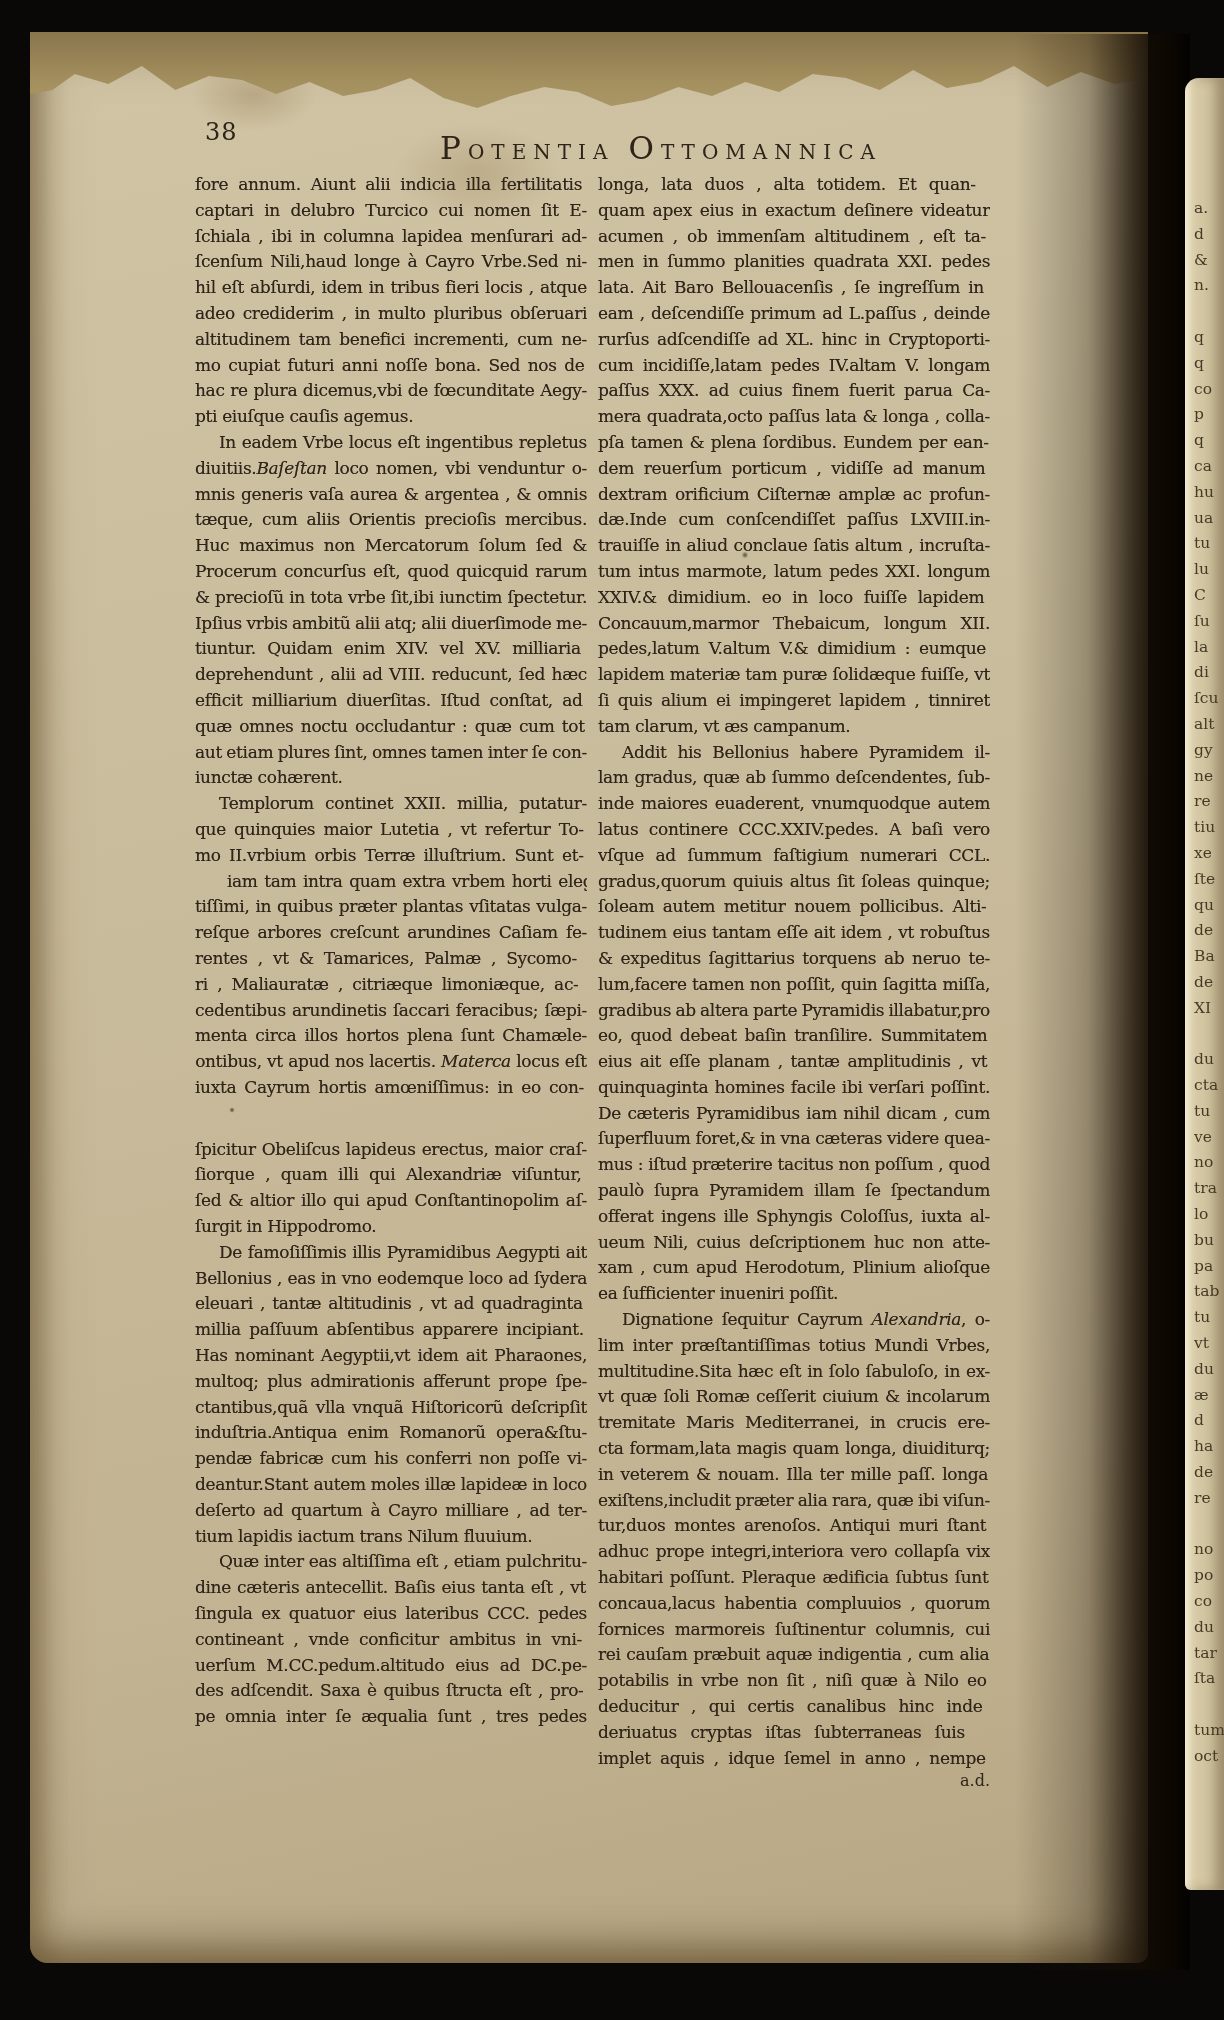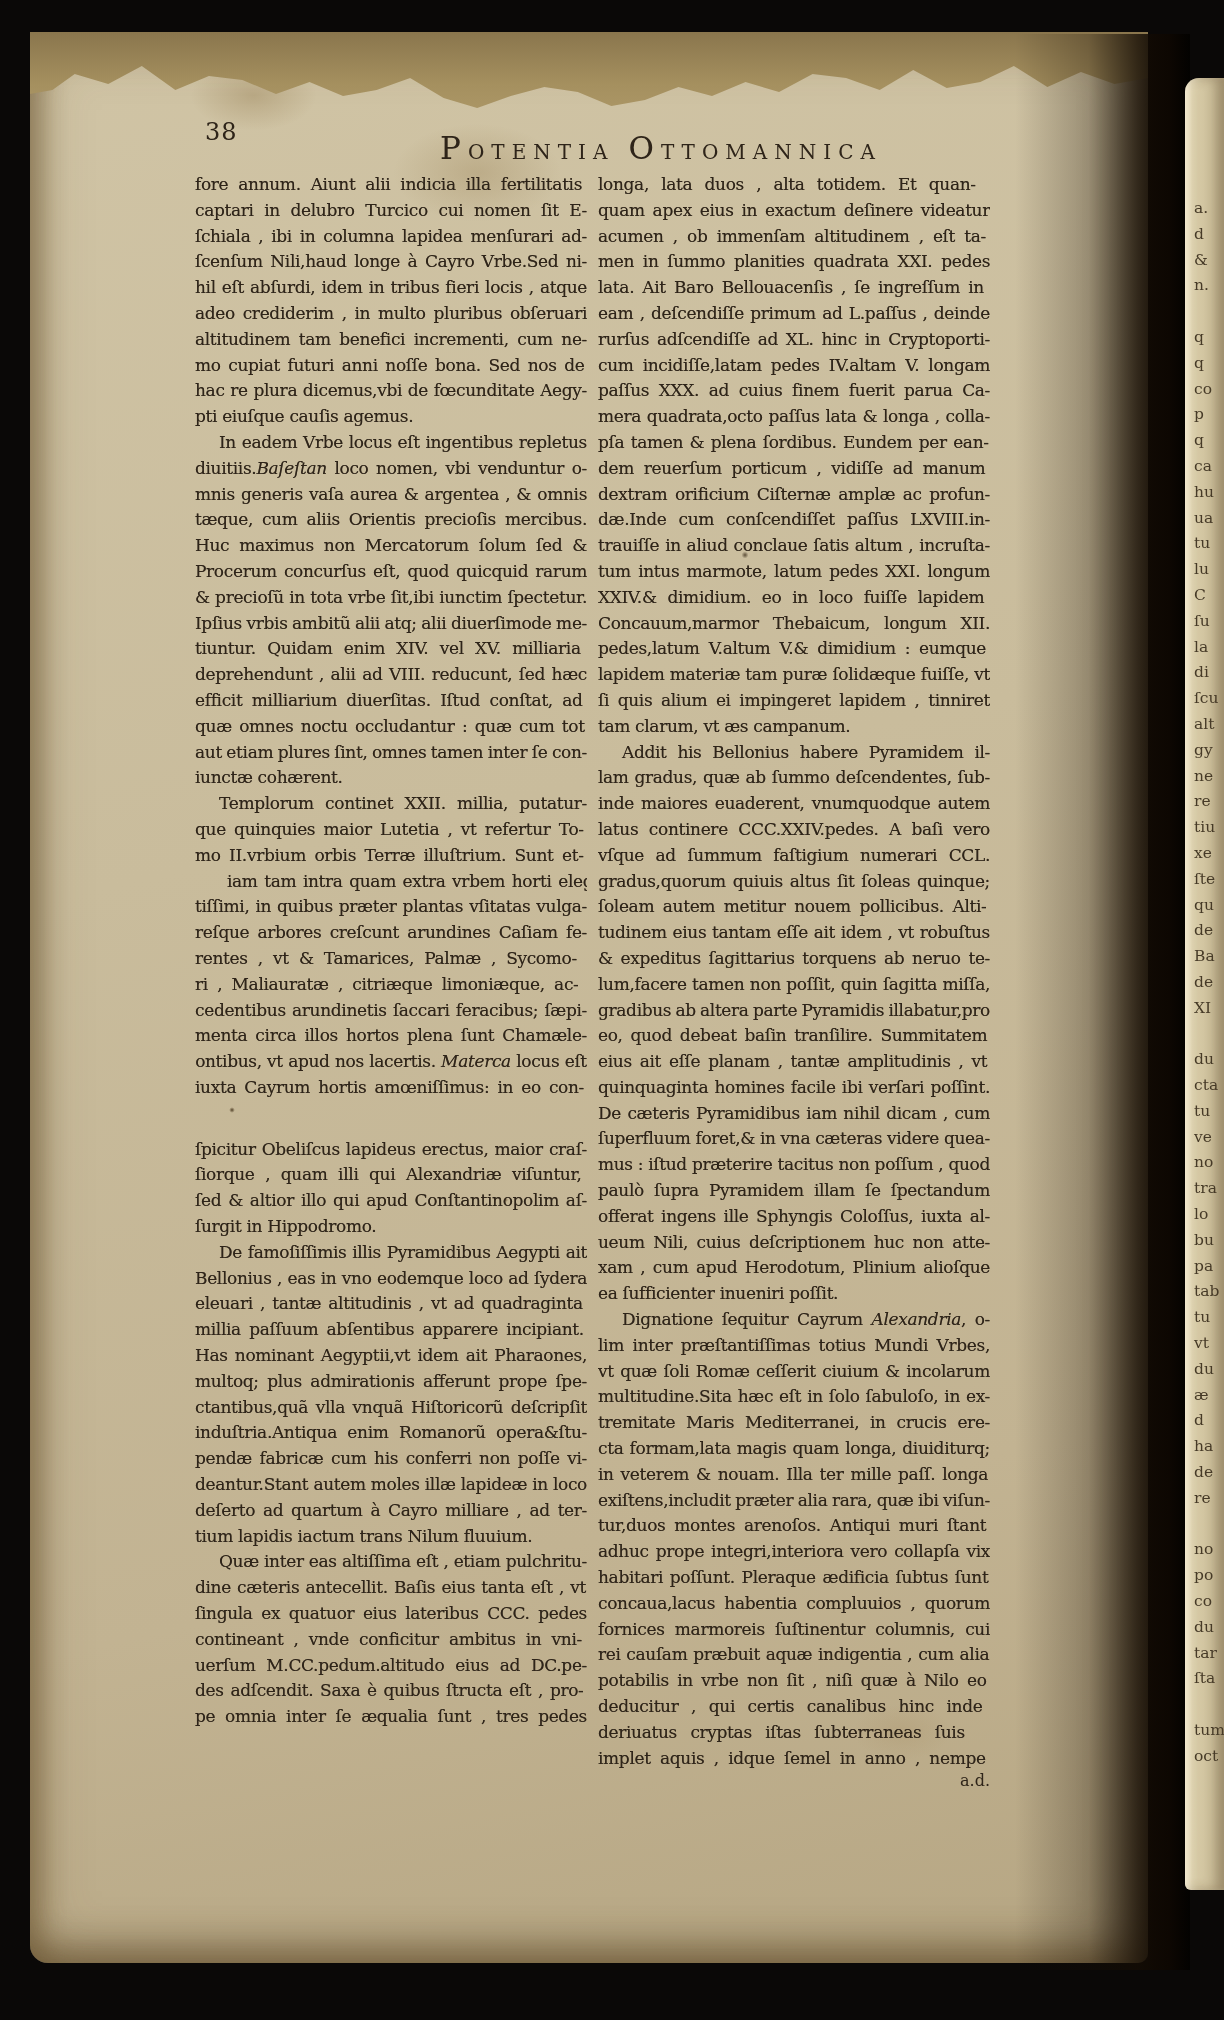--- a/index.html
+++ b/index.html
@@ -188,22 +188,22 @@
           <div class="line" style="word-spacing: 1.35268px;"><span>De cæteris Pyramidibus iam nihil dicam , cum</span></div>
           <div class="line" style="word-spacing: -0.143229px;"><span>ſuperfluum foret,&amp; in vna cæteras videre quea-</span></div>
           <div class="line" style="word-spacing: -0.00195312px;"><span>mus : iſtud præterire tacitus non poſſum , quod</span></div>
           <div class="line" style="word-spacing: 5.16563px;"><span>paulò ſupra Pyramidem illam ſe ſpectandum</span></div>
           <div class="line" style="word-spacing: 2.52083px;"><span>offerat ingens ille Sphyngis Coloſſus, iuxta al-</span></div>
           <div class="line" style="word-spacing: 3.45573px;"><span>ueum Nili, cuius deſcriptionem huc non atte-</span></div>
           <div class="line" style="word-spacing: 2.45312px;"><span>xam , cum apud Herodotum, Plinium alioſque</span></div>
           <div class="line end" style=""><span>ea ſufficienter inueniri poſſit.</span></div>
           <div class="line ind" style="word-spacing: 3.57422px;"><span>Dignatione ſequitur Cayrum </span><span class="it">Alexandria</span><span>, o-</span></div>
           <div class="line" style="word-spacing: 3.55px;"><span>lim inter præſtantiſſimas totius Mundi Vrbes,</span></div>
+          <div class="line" style="word-spacing: 0.917411px;"><span>multitudine.Sita hæc eſt in ſolo ſabuloſo, in ex-</span></div>
           <div class="line" style="word-spacing: 1.38616px;"><span>vt quæ ſoli Romæ ceſſerit ciuium &amp; incolarum</span></div>
-          <div class="line" style="word-spacing: 0.917411px;"><span>multitudine.Sita hæc eſt in ſolo ſabuloſo, in ex-</span></div>
           <div class="line" style="word-spacing: 5.70625px;"><span>tremitate Maris Mediterranei, in crucis ere-</span></div>
           <div class="line" style="word-spacing: 1.05937px;"><span>cta formam,lata magis quam longa, diuiditurq;</span></div>
           <div class="line" style="word-spacing: 1.86806px;"><span>in veterem &amp; nouam.  Illa ter mille paſſ. longa</span></div>
           <div class="line" style="word-spacing: -0.557292px;"><span>exiſtens,includit præter alia rara, quæ ibi viſun-</span></div>
           <div class="line" style="word-spacing: 3.77083px;"><span>tur,duos montes arenoſos.  Antiqui muri ſtant</span></div>
           <div class="line" style="word-spacing: 1.92188px;"><span>adhuc prope integri,interiora vero collapſa vix</span></div>
           <div class="line" style="word-spacing: 1.63281px;"><span>habitari poſſunt.  Pleraque ædificia ſubtus ſunt</span></div>
           <div class="line" style="word-spacing: 4.23047px;"><span>concaua,lacus habentia compluuios , quorum</span></div>
           <div class="line" style="word-spacing: 5.25px;"><span>fornices marmoreis ſuſtinentur columnis, cui</span></div>
           <div class="line" style="word-spacing: 0.746094px;"><span>rei cauſam præbuit aquæ indigentia ,  cum alia</span></div>

